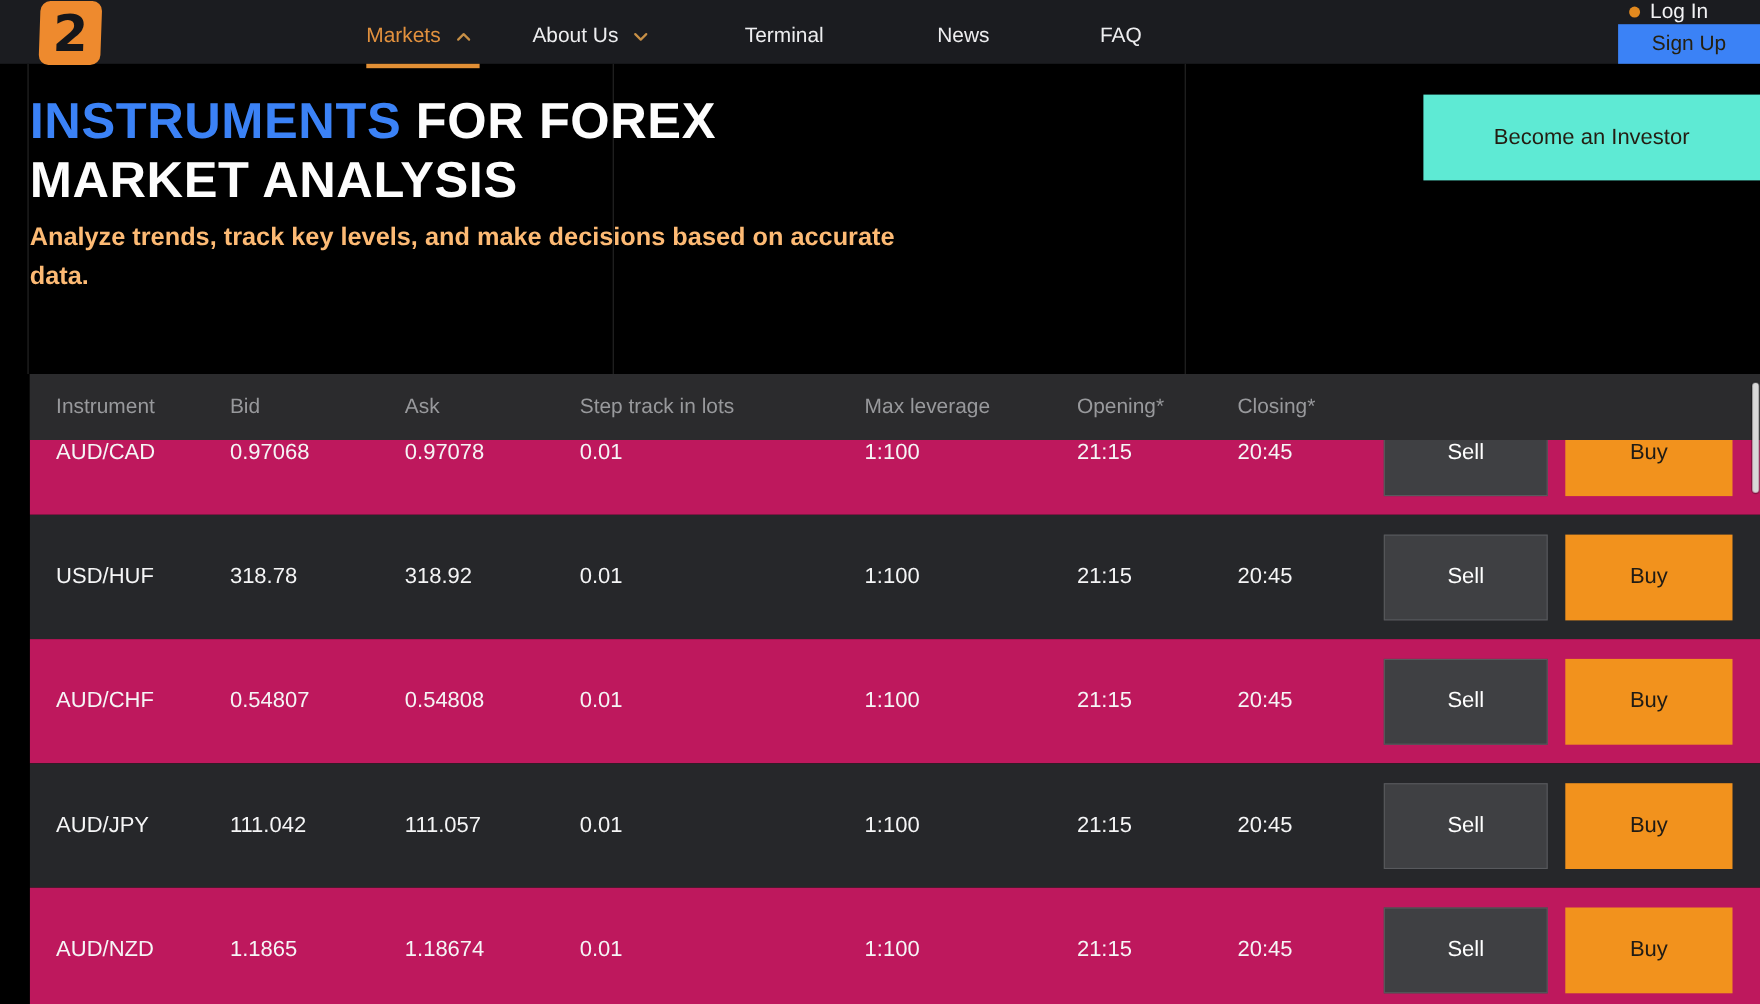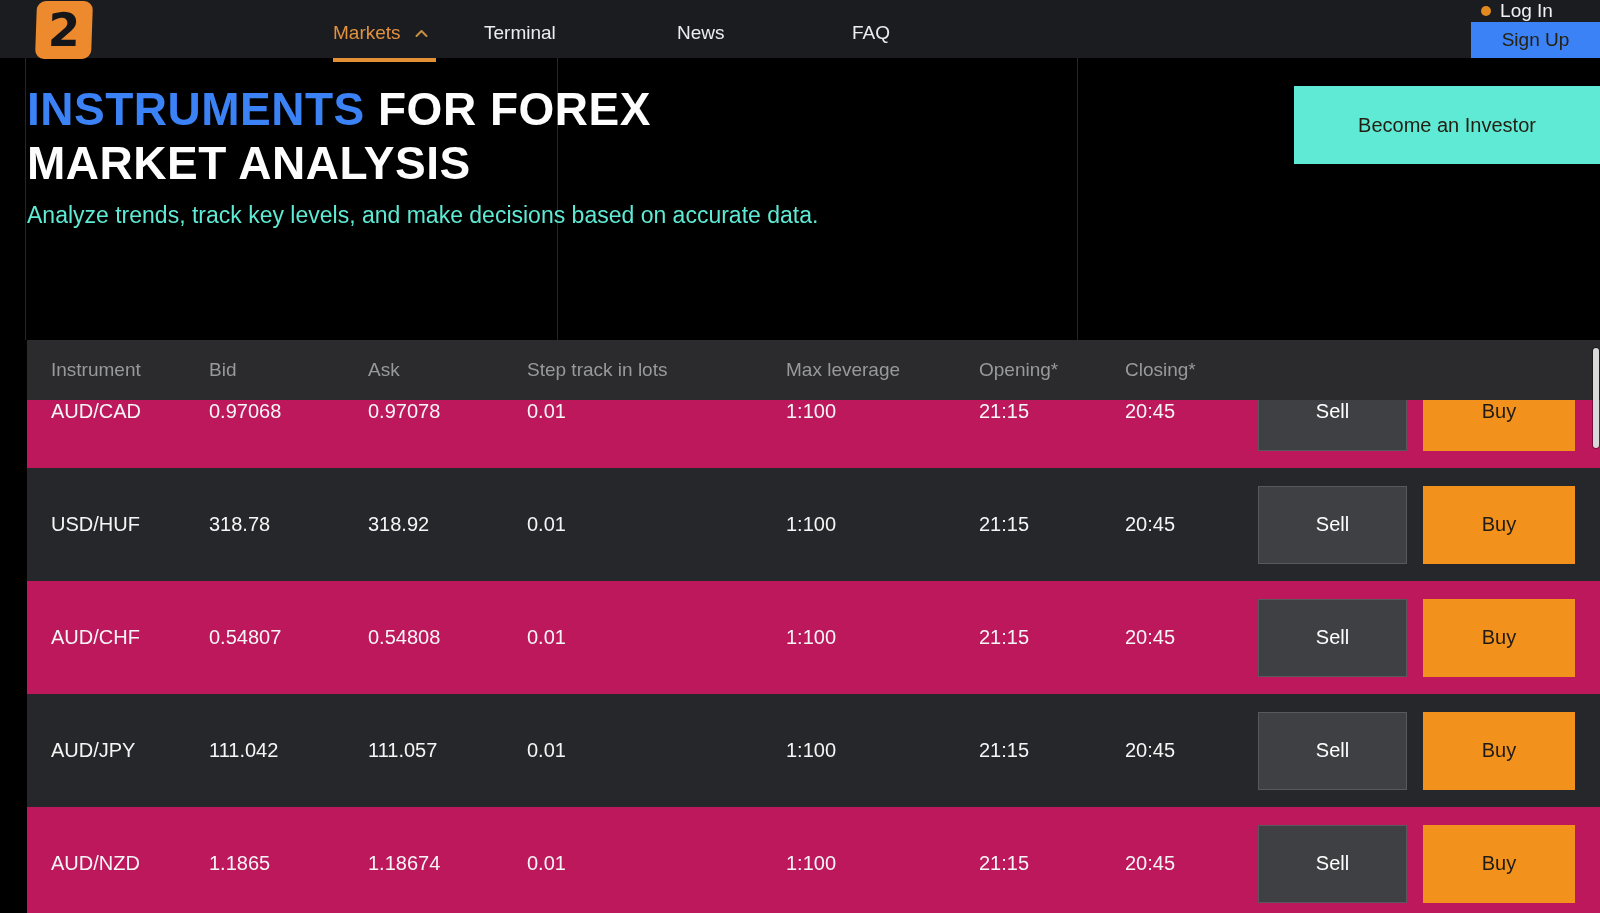--- a/index.html
+++ b/index.html
@@ -35,21 +35,21 @@
 
   
   .hero { position:relative; width:1600px; height:282px; background:#000; }
   .vline { position:absolute; top:0; bottom:0; width:1px; background:#262626; z-index:0; }
   .vline.v1 { left:25px; } .vline.v2 { left:557px; } .vline.v3 { left:1077px; }
   .hero h1 { position:absolute; left:27px; top:24px; width:680px; z-index:1;
              font-size:46px; line-height:54px; font-weight:700; letter-spacing:.5px;
              color:#fdfdfd; }
   .hero h1 .accent { color:#3b82f6; }
   .hero .sub { position:absolute; left:27px; top:140px; width:840px; z-index:1;
-               color:#5eead4; font-size:23px; line-height:35px; font-weight:400; }
+               color:#fdba74; font-size:23px; line-height:35px; font-weight:700; }
   .cta { position:absolute; right:0; top:28px; width:306px; height:78px; border:none;
          background:#5eead4; color:#241d12; font-size:20px; cursor:pointer; z-index:1;
          font-family:inherit; }
 
   
   .market { position:relative; margin-left:27px; width:1573px;border-radius:31px; }
   .grid { display:grid; align-items:center;
           grid-template-columns:158px 159px 159px 259px 193px 146px 1fr 317px;
           padding-left:24px; padding-right:25px; }
   .thead { height:60px; background:#2b2b2d; color:#98999c; font-size:19px; }
@@ -77,20 +77,28 @@
   <ul class="menu">
   <li class="active">
     <span>Markets</span>
     <span class="chev up">
       <svg width="13" height="9" viewBox="0 0 13 9">
             <polyline points="1.5,7 6.5,2 11.5,7" fill="none" stroke="#c78f46" stroke-width="2" stroke-linecap="round" stroke-linejoin="round"></polyline>
           </svg>
     </span>
   </li>
 
+  <li>
+    <span>About Us</span>
+    <span class="chev down">
+      <svg width="13" height="9" viewBox="0 0 13 9">
+            <polyline points="1.5,7 6.5,2 11.5,7" fill="none" stroke="#c78f46" stroke-width="2" stroke-linecap="round" stroke-linejoin="round"></polyline>
+          </svg>
+    </span>
+  </li>
 
   <li>
     <span>Terminal</span>
 
   </li>
 
   <li>
     <span>News</span>
 
   </li>

